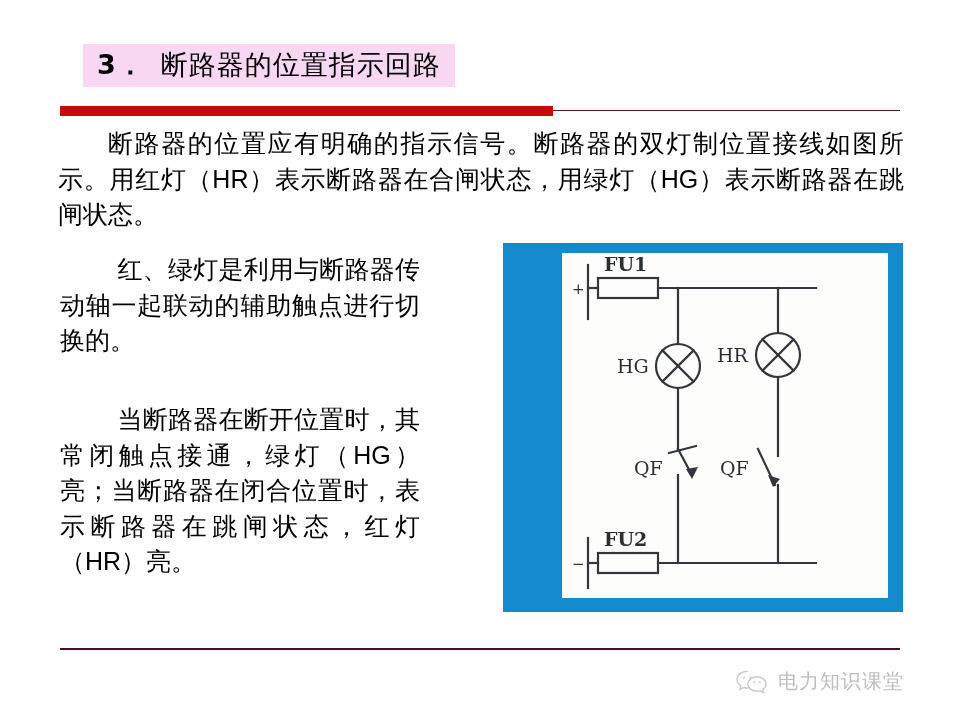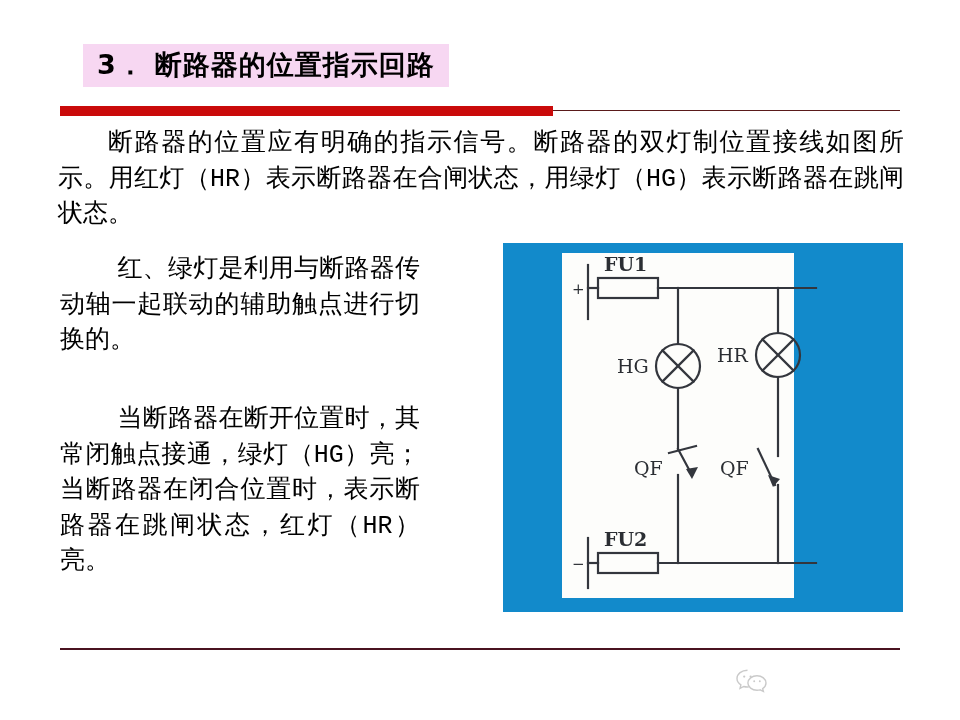--- a/index.html
+++ b/index.html
@@ -28,23 +28,23 @@
     font-size: 27px;
     letter-spacing: 1px;
     white-space: nowrap;
     line-height: 1.15;
   }
   #title-number {
     font-family: "DejaVu Sans", "Liberation Sans", sans-serif;
     font-weight: bold;
   }
   #title-text {
-    margin-left: 10px;
+    margin-left: 16px;
     font-family: "DejaVu Serif", "Liberation Serif", serif;
-    font-weight: bold;
+    font-weight: normal;
   }
 
   
   #title-rule-thin {
     position: absolute;
     left: 60px;
     top: 110px;
     width: 840px;
     height: 1px;
     background: #5a1a1a;
@@ -62,21 +62,21 @@
     left: 60px;
     top: 648px;
     width: 840px;
     height: 2px;
     background: #4a1320;
   }
 
   
   .para {
     position: absolute;
-    font-family: Liberation Mono, monospace;
+    font-family: Liberation Sans, sans-serif;
     font-size: 25px;
     line-height: 1.42;
     text-align: justify;
     color: #000;
   }
   #intro-para {
     left: 58px;
     top: 126px;
     width: 846px;
     text-indent: 2em;
@@ -100,21 +100,21 @@
     left: 503px;
     top: 243px;
     width: 400px;
     height: 369px;
     background: #128acb;
   }
   #figure-inner {
     position: absolute;
     left: 59px;
     top: 10px;
-    width: 232px;
+    width: 326px;
     height: 345px;
     background: #fdfdfb;
   }
   #circuit-svg {
     display: block;
     width: 286px;
     height: 345px;
   }
 
   
@@ -213,13 +213,14 @@
   <span id="wechat-icon">
     <svg width="34" height="26" viewBox="0 0 34 26" fill="none" stroke="#8a8a8a" stroke-width="1.4">
       <path d="M12.5 2.2C6.6 2.2 2 6 2 10.5c0 2.5 1.5 4.8 3.9 6.3L5 20.4l3.7-1.9c1.2.3 2.5.5 3.8.5.4 0 .8 0 1.2-.05"></path>
       <circle cx="9.2" cy="8.6" r="1.1" fill="#8a8a8a" stroke="none"></circle>
       <circle cx="15.6" cy="8.6" r="1.1" fill="#8a8a8a" stroke="none"></circle>
       <path d="M22 7.7c-5 0-9.1 3.3-9.1 7.3 0 4 4.1 7.3 9.1 7.3 1.1 0 2.2-.16 3.2-.46l3.2 1.66-.76-2.9c2-1.3 3.36-3.3 3.36-5.6 0-4-4.06-7.3-9-7.3z"></path>
       <circle cx="19.2" cy="13.3" r="0.95" fill="#8a8a8a" stroke="none"></circle>
       <circle cx="24.8" cy="13.3" r="0.95" fill="#8a8a8a" stroke="none"></circle>
     </svg>
   </span>
+  <span id="watermark-label">电力知识课堂</span>
 </div>
 
 </body></html>

